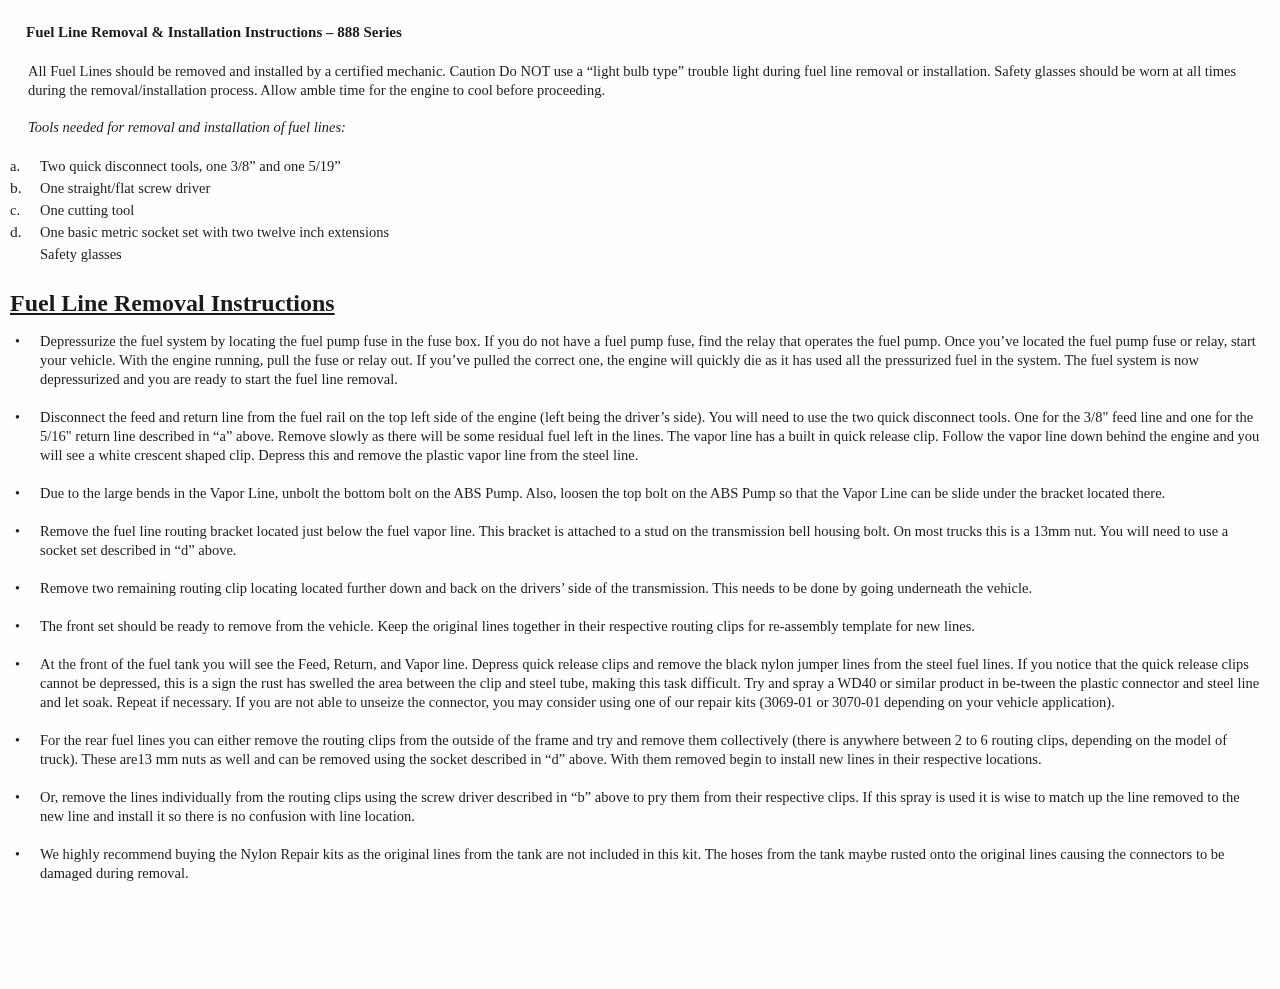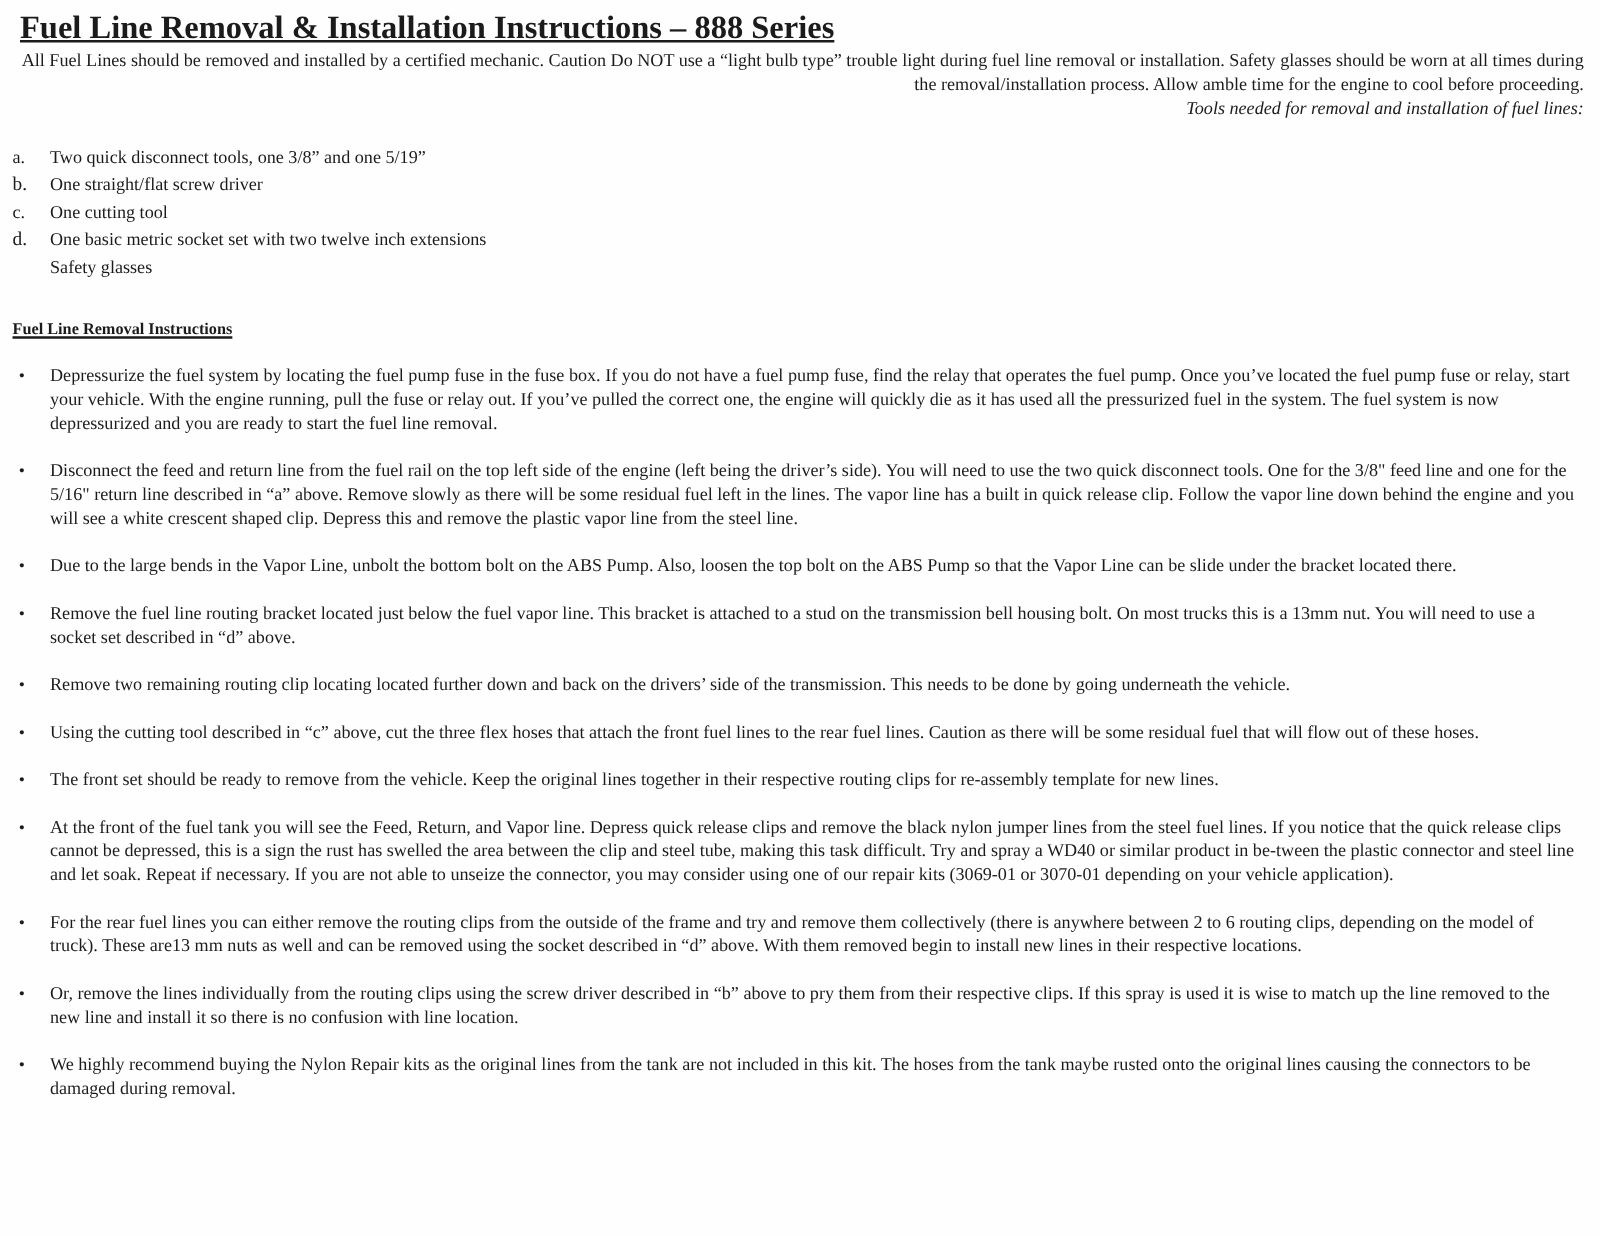--- a/index.html
+++ b/index.html
@@ -12,40 +12,38 @@
     width: 1280px;
     min-height: 989px;
     background: #fefefe;
     color: #1b1b1b;
     font-family: "Liberation Serif", "DejaVu Serif", serif;
     font-size: 14.5px;
     line-height: 19px;
     padding: 4px 13px 20px 10px;
   }
   h1.doc-title {
-    font-size: 26px;
+    font-size: 15px;
     line-height: 24px;
     font-weight: bold;
-    margin: 6px;
-    text-decoration: underline;
+    margin: 16px;
     text-decoration-thickness: 2px;
     text-underline-offset: 2px;
   }
   h2.section-heading {
-    font-size: 13px;
+    font-size: 24px;
     line-height: 22px;
     font-weight: bold;
     margin: 27px 0 0 0;
     text-decoration: underline;
     text-decoration-thickness: 2px;
     text-underline-offset: 2px;
   }
   p.body-text {
-    margin: 0;
-    text-align: right;
+    margin: 18px;
   }
   .intro-paragraph { margin-top: 20px; }
   .tools-intro { margin-top: 19px; font-style: italic; }
   .tools-list {
     margin-top: 18px;
   }
   .tool-row {
     display: flex;
     line-height: 22px;
   }
@@ -130,24 +128,20 @@
     <li>
       <span class="bullet-glyph"></span>
       <span class="bullet-text">Remove the fuel line routing bracket located just below the fuel vapor line. This bracket is attached to a stud on the transmission bell housing bolt. On most trucks this is a 13mm nut. You will need to use a socket set described in “d” above.</span>
     </li>
     <li>
       <span class="bullet-glyph"></span>
       <span class="bullet-text">Remove two remaining routing clip locating located further down and back on the drivers’ side of the transmission. This needs to be done by going underneath the vehicle.</span>
     </li>
     <li>
       <span class="bullet-glyph"></span>
-      <span class="bullet-text">Using the cutting tool described in “c” above, cut the three flex hoses that attach the front fuel lines to the rear fuel lines. Caution as there will be some residual fuel that will flow out of these hoses.</span>
-    </li>
-    <li>
-      <span class="bullet-glyph"></span>
       <span class="bullet-text">The front set should be ready to remove from the vehicle. Keep the original lines together in their respective routing clips for re-assembly template for new lines.</span>
     </li>
     <li>
       <span class="bullet-glyph"></span>
       <span class="bullet-text">At the front of the fuel tank you will see the Feed, Return, and Vapor line. Depress quick release clips and remove the black nylon jumper lines from the steel fuel lines. If you notice that the quick release clips cannot be depressed, this is a sign the rust has swelled the area between the clip and steel tube, making this task difficult. Try and spray a WD40 or similar product in be-tween the plastic connector and steel line and let soak. Repeat if necessary. If you are not able to unseize the connector, you may consider using one of our repair kits (3069-01 or 3070-01 depending on your vehicle application).</span>
     </li>
     <li>
       <span class="bullet-glyph"></span>
       <span class="bullet-text">For the rear fuel lines you can either remove the routing clips from the outside of the frame and try and remove them collectively (there is anywhere between 2 to 6 routing clips, depending on the model of truck). These are13 mm nuts as well and can be removed using the socket described in “d” above. With them removed begin to install new lines in their respective locations.</span>
     </li>

